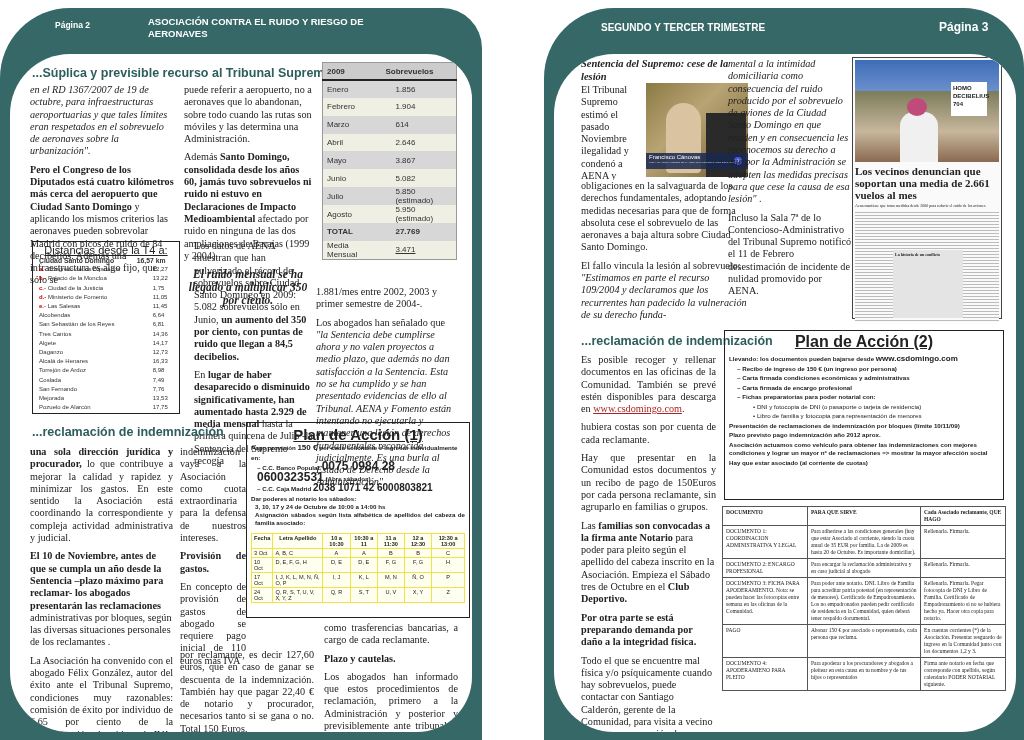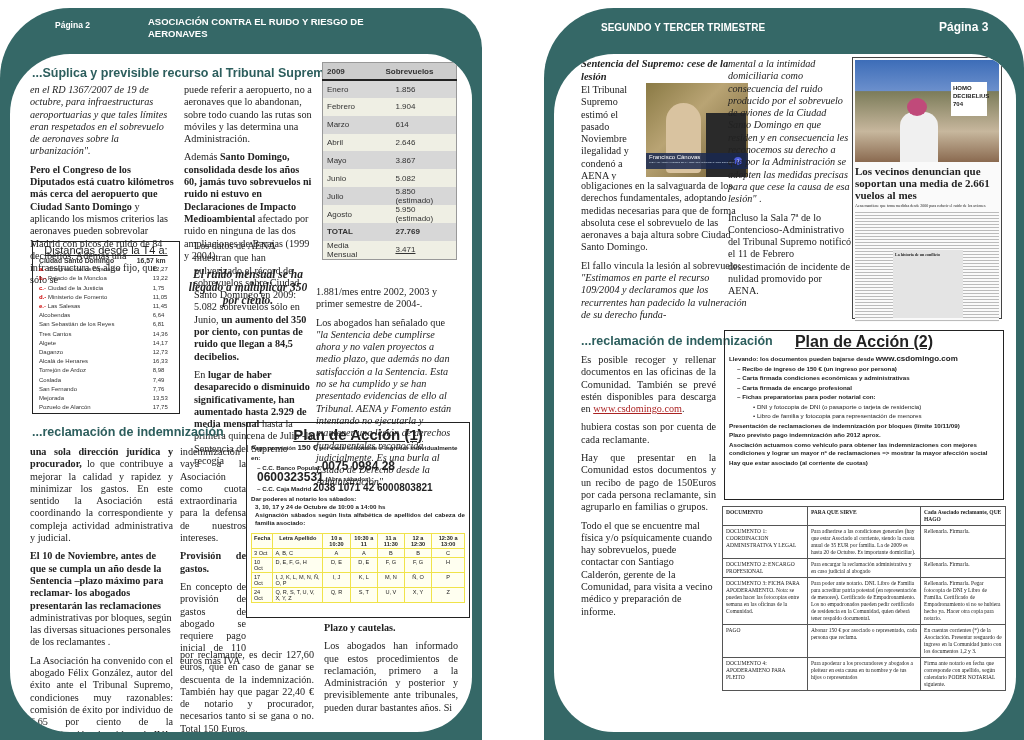--- a/index.html
+++ b/index.html
@@ -194,20 +194,21 @@
     <div class="abs just" style="left:170px;top:392px;width:66px">
       <p>indemnización vaya a la Asociación como cuota extraordinaria para la defensa de nuestros intereses.</p>
       <p class="b">Provisión de gastos.</p>
       <p>En concepto de provisión de gastos de abogado se requiere pago inicial de 110 euros más IVA</p>
     </div>
     <div class="abs just" style="left:170px;top:595px;width:134px">
       <p>por reclamante, es decir 127,60 euros, que en caso de ganar se descuenta de la indemnización. También hay que pagar 22,40 € de notario y procurador, necesarios tanto si se gana o no. Total 150 Euros.</p>
 
     </div>
     <div class="abs just" style="left:314px;top:568px;width:134px">
+      <p>como trasferencias bancarias, a cargo de cada reclamante.</p>
       <p class="b">Plazo y cautelas.</p>
       <p>Los abogados han informado que estos procedimientos de reclamación, primero a la Administración y posterior y previsiblemente ante tribunales, pueden durar bastantes años. Si</p>
     </div>
 
     <div class="abs" style="left:236px;top:368px;width:224px;height:196px;border:1px solid #222;padding:3px 4px">
       <div class="ptitle">Plan de Acción (1)</div>
       <div class="pl b"><span>Pago provisión </span><span style="font-size:8px">150 €</span><span> por cada solicitante e ingresar individualmente en:</span></div>
       <div class="pl b" style="padding-left:6px"><span>– C.C. Banco Popular </span><span style="font-size:12px">0075 0984 28 0600323531</span><span> (Abre sábados)</span></div>
       <div class="pl b" style="padding-left:6px"><span>– C.C. Caja Madrid </span><span style="font-size:10px">2038 1071 42 6000803821</span></div>
       <div class="pl b">Dar poderes al notario los sábados:</div>
@@ -311,20 +312,22 @@
       <div style="height:112px;background:repeating-linear-gradient(#fafafa 0 2px,#bbb 2px 3px);position:relative">
         <div style="position:absolute;left:38px;top:40px;width:70px;height:68px;background:#e4e4e4;font-size:4px;font-weight:bold;padding:2px">La historia de un conflicto</div>
       </div>
     </div>
 
     <div class="sec" style="left:27px;top:280px">...reclamación de indemnización</div>
     <div class="abs just" style="left:27px;top:300px;width:135px">
       <p><span>Es posible recoger y rellenar documentos en las oficinas de la Comunidad. También se prevé estén disponibles para descarga en</span> <a href="#" style="color:#a22">www.csdomingo.com</a>.</p>
       <p>hubiera costas son por cuenta de cada reclamante.</p>
       <p>Hay que presentar en la Comunidad estos documentos y un recibo de pago de 150Euros por cada persona reclamante, sin agruparlo en familias o grupos.</p>
+      <p style="text-align:left"><span>Las </span><span class="b">familias son convocadas a la firma ante Notario</span><span> para poder para pleito según el apellido del cabeza inscrito en la Asociación. Empieza el Sábado tres de Octubre en el </span><span class="b">Club Deportivo.</span></p>
+      <p class="b" style="text-align:left">Por otra parte se está preparando demanda por daño a la integridad física.</p>
       <p style="text-align:left">Todo el que se encuentre mal física y/o psíquicamente cuando hay sobrevuelos, puede contactar con Santiago Calderón, gerente de la Comunidad, para visita a vecino médico y preparación de informe.</p>
     </div>
 
     <div class="abs" style="left:170px;top:276px;width:280px;height:170px;border:1px solid #222;padding:2px 4px">
       <div class="ptitle" style="font-size:16px">Plan de Acción (2)</div>
       <div class="pl b" style="margin-top:3px"><span>Llevando: los documentos pueden bajarse desde </span><span style="font-size:8px">www.csdomingo.com</span></div>
       <div id="plan2-items">
           <div class="pl b" style="padding-left: 8px;">– <span>Recibo de ingreso de 150 € (un ingreso por persona)</span></div>
           <div class="pl b" style="padding-left: 8px;">– <span>Carta firmada condiciones económicas y administrativas</span></div>
           <div class="pl b" style="padding-left: 8px;">– <span>Carta firmada de encargo profesional</span></div>

